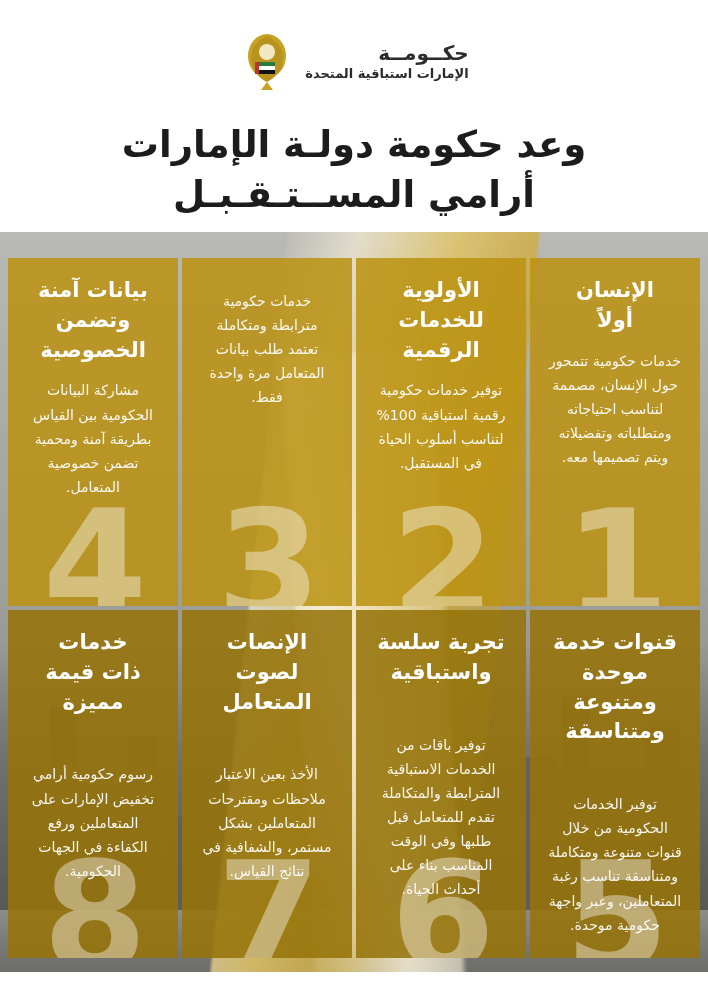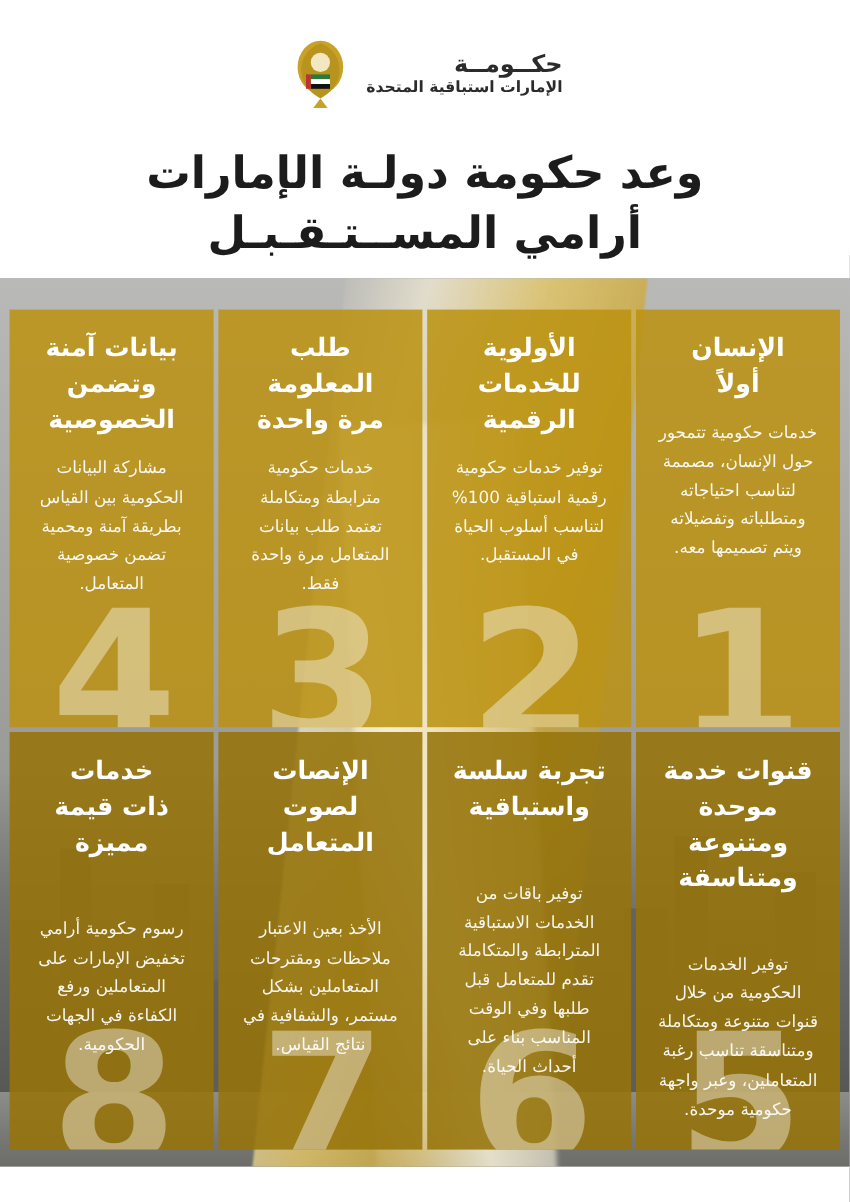--- a/index.html
+++ b/index.html
@@ -226,21 +226,20 @@
       <div class="card-title">الإنسان<br>أولاً</div>
       <div class="card-desc">خدمات حكومية تتمحور حول الإنسان، مصممة لتناسب احتياجاته ومتطلباته وتفضيلاته ويتم تصميمها معه.</div>
       <div class="card-num">1</div>
     </div>
     <div class="card">
       <div class="card-title">الأولوية<br>للخدمات<br>الرقمية</div>
       <div class="card-desc">توفير خدمات حكومية رقمية استباقية 100% لتناسب أسلوب الحياة في المستقبل.</div>
       <div class="card-num">2</div>
     </div>
     <div class="card">
-      <div class="card-title">طلب<br>المعلومة<br>مرة واحدة</div>
       <div class="card-desc">خدمات حكومية مترابطة ومتكاملة تعتمد طلب بيانات المتعامل مرة واحدة فقط.</div>
       <div class="card-num">3</div>
     </div>
     <div class="card">
       <div class="card-title">بيانات آمنة<br>وتضمن<br>الخصوصية</div>
       <div class="card-desc">مشاركة البيانات الحكومية بين القياس بطريقة آمنة ومحمية تضمن خصوصية المتعامل.</div>
       <div class="card-num">4</div>
     </div>
 
     <div class="card dark">

